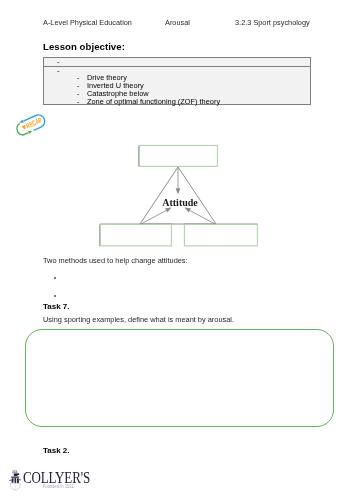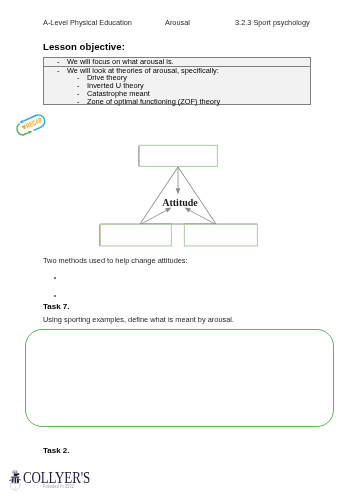--- a/index.html
+++ b/index.html
@@ -59,31 +59,29 @@
     <span class="h1">A-Level Physical Education</span>
     <span class="h2">Arousal</span>
     <span class="h3">3.2.3 Sport psychology</span>
   </div>
 
   <div class="lesson-obj">Lesson objective:</div>
 
   <div class="objtbl">
     <div class="r1">
       <span class="dash" style="left:13px;top:-0.5px">-</span>
-      <span class="li" style="left:23px;top:-0.5px">We will focus on what arousal is.</span>
     </div>
     <div class="r2">
       <span class="dash" style="left:13px;top:-0.5px">-</span>
-      <span class="li" style="left:23px;top:-0.5px">We will look at theories of arousal, specifically:</span>
       <span class="dash" style="left:33px;top:7px">-</span>
       <span class="li" style="left:43px;top:7px">Drive theory</span>
       <span class="dash" style="left:33px;top:15px">-</span>
       <span class="li" style="left:43px;top:15px">Inverted U theory</span>
       <span class="dash" style="left:33px;top:23px">-</span>
-      <span class="li" style="left:43px;top:23px">Catastrophe meant</span>
+      <span class="li" style="left:43px;top:23px">Catastrophe below</span>
       <span class="dash" style="left:33px;top:30.5px">-</span>
       <span class="li" style="left:43px;top:30.5px">Zone of optimal functioning (ZOF) theory</span>
     </div>
   </div>
 
   <div class="recap">
     <svg width="78" height="60" viewBox="0 0 78 60">
       <g transform="rotate(-24 39 30)">
         <rect x="11" y="19" width="56" height="22" rx="11" fill="#ffffff"></rect>
 

